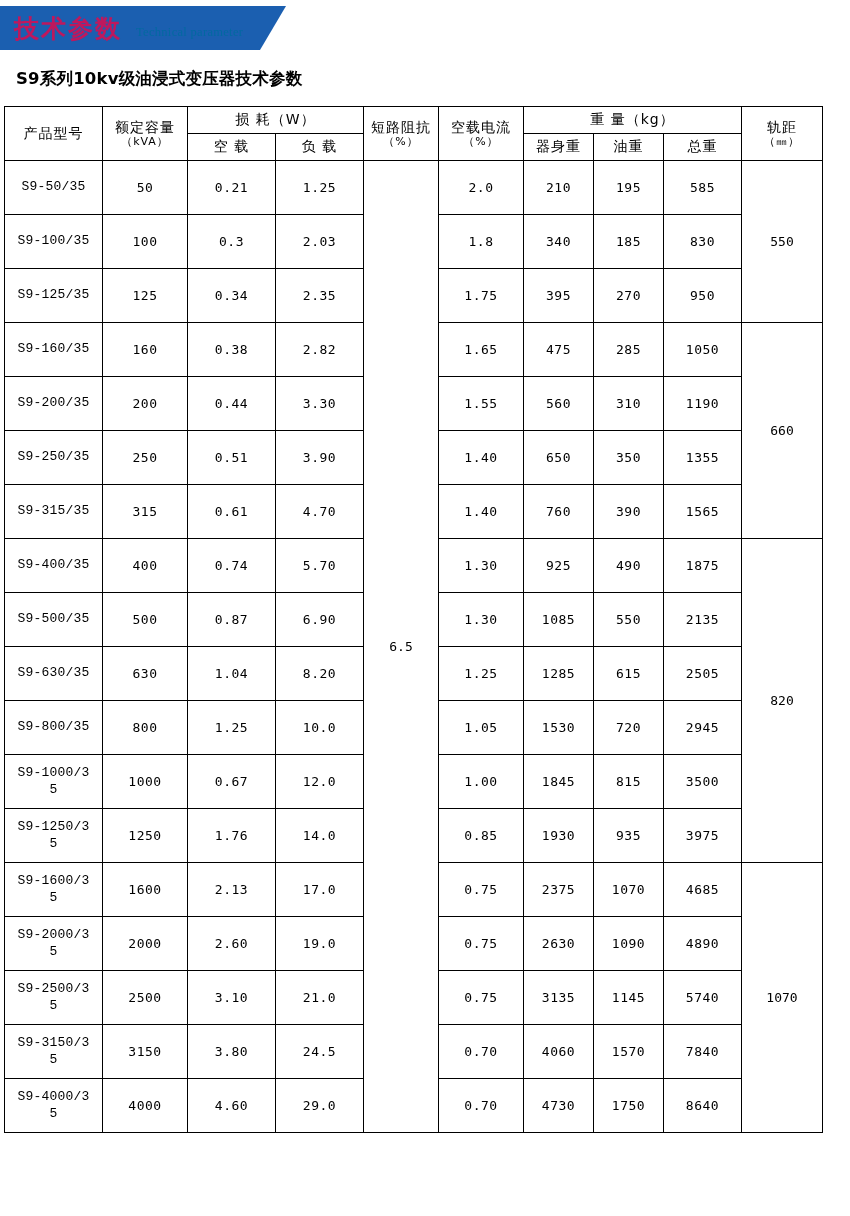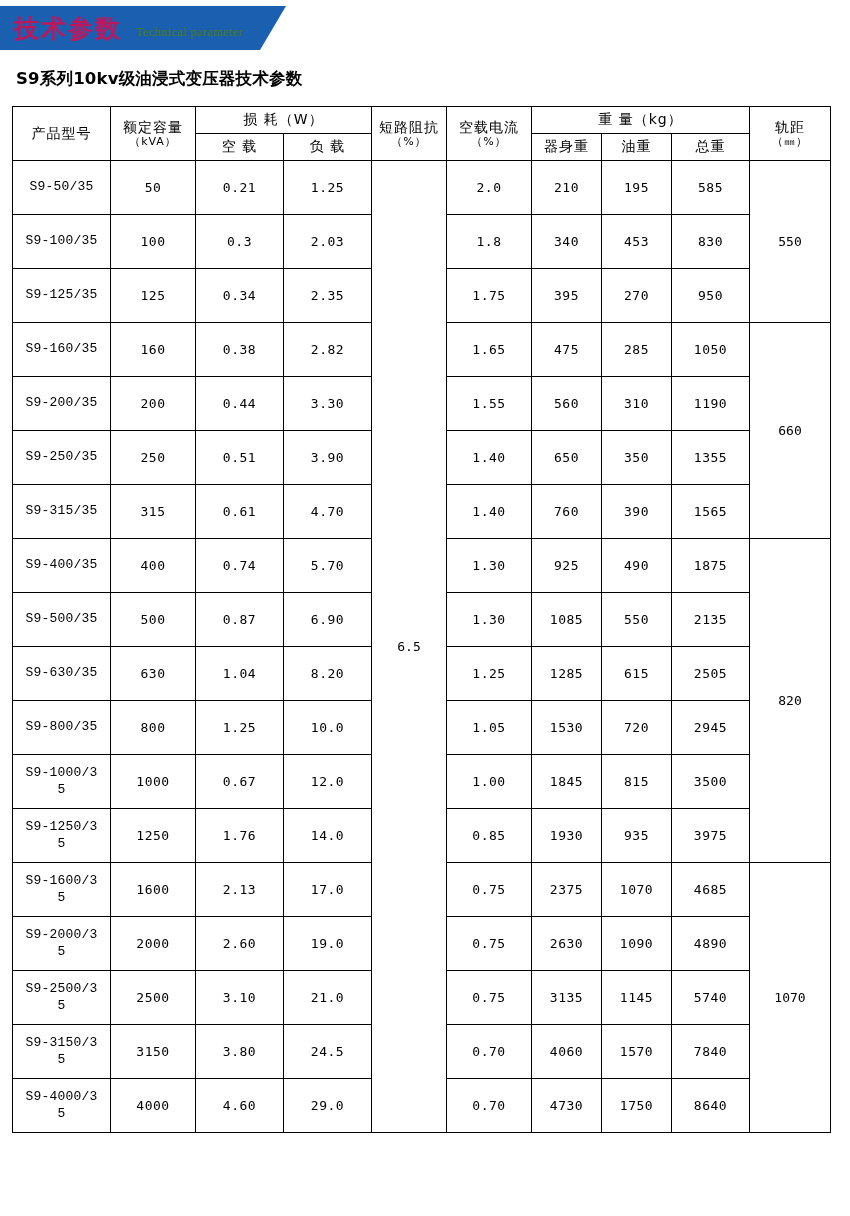--- a/index.html
+++ b/index.html
@@ -40,37 +40,37 @@
     font-weight: bold;
     color: #be185d;
     letter-spacing: 2px;
     font-family: "DejaVu Sans", sans-serif;
   }
   .banner-en {
     position: absolute;
     left: 136px;
     top: 19px;
     font-size: 12.5px;
-    color: #4d7c0f;
+    color: #0369a1;
     font-family: "Liberation Serif", serif;
     letter-spacing: 0.3px;
   }
 
   
   .doc-title {
     margin: 8px 0 16px 16px;
     font-size: 16.5px;
     font-weight: bold;
     font-family: "DejaVu Sans", sans-serif;
     letter-spacing: 0.2px;
   }
 
   
   .table-wrap {
-    margin: 0 12px;
+    margin: 0 4px;
   }
   table.spec {
     border-collapse: collapse;
     table-layout: fixed;
     width: 818px;
     font-family: "DejaVu Sans", sans-serif;
   }
   table.spec th,
   table.spec td {
     border: 1px solid #000;
@@ -201,21 +201,21 @@
           <td class="data">585</td>
           <td class="vmerge" rowspan="3">550</td>
         </tr>
         <tr>
           <td class="model">S9-100/35</td>
           <td class="data">100</td>
           <td class="data">0.3</td>
           <td class="data">2.03</td>
           <td class="data">1.8</td>
           <td class="data">340</td>
-          <td class="data">453</td>
+          <td class="data">185</td>
           <td class="data">830</td>
         </tr>
         <tr>
           <td class="model">S9-125/35</td>
           <td class="data">125</td>
           <td class="data">0.34</td>
           <td class="data">2.35</td>
           <td class="data">1.75</td>
           <td class="data">395</td>
           <td class="data">270</td>

